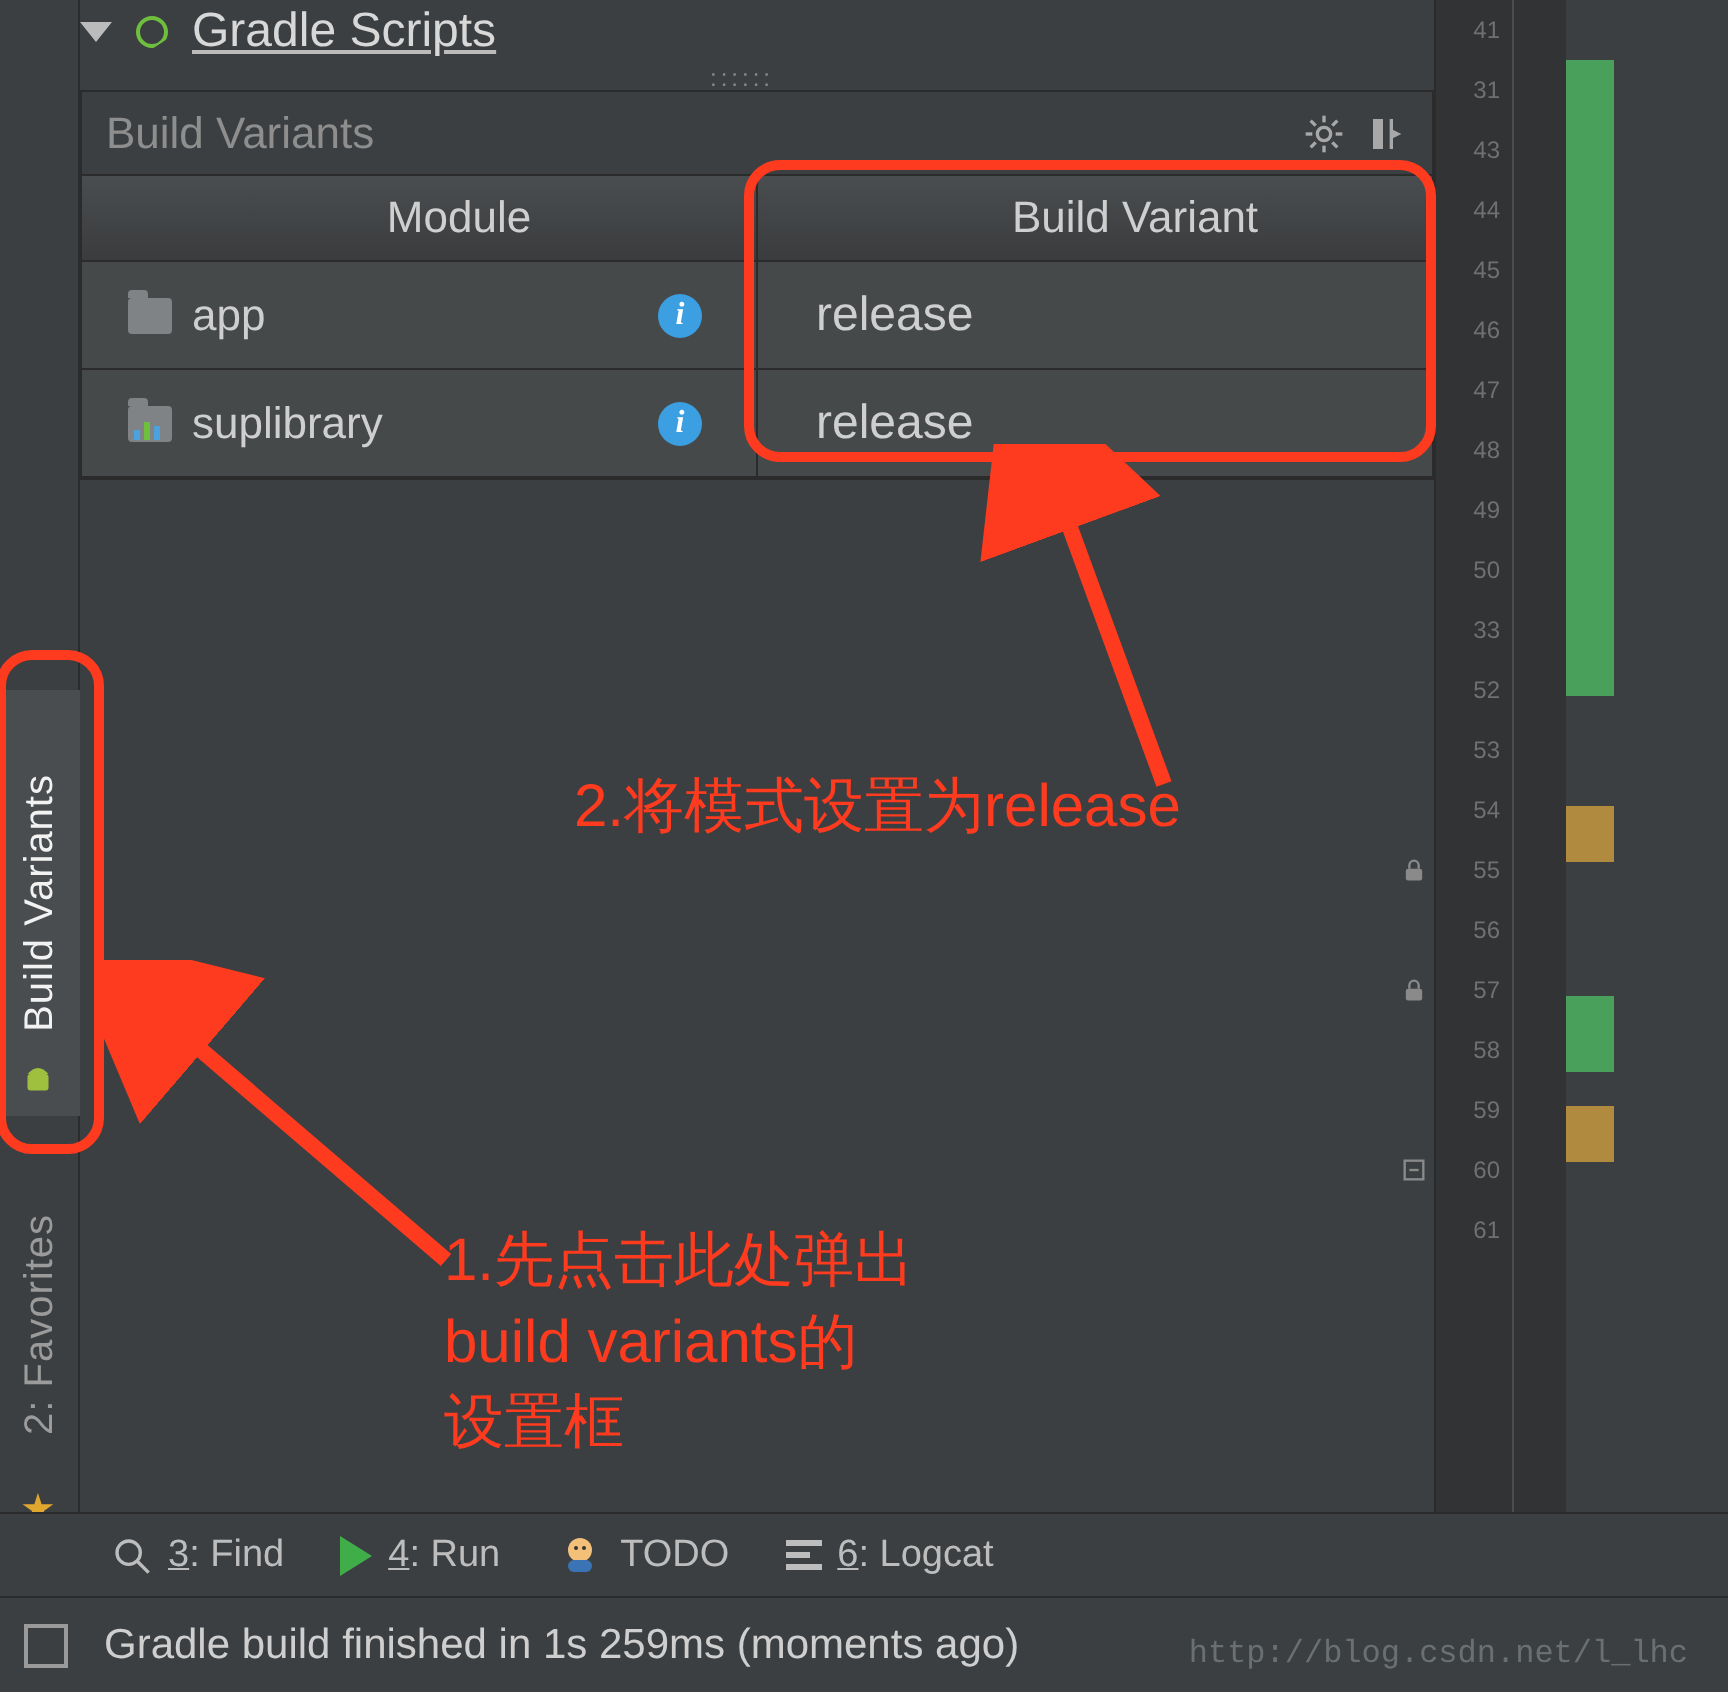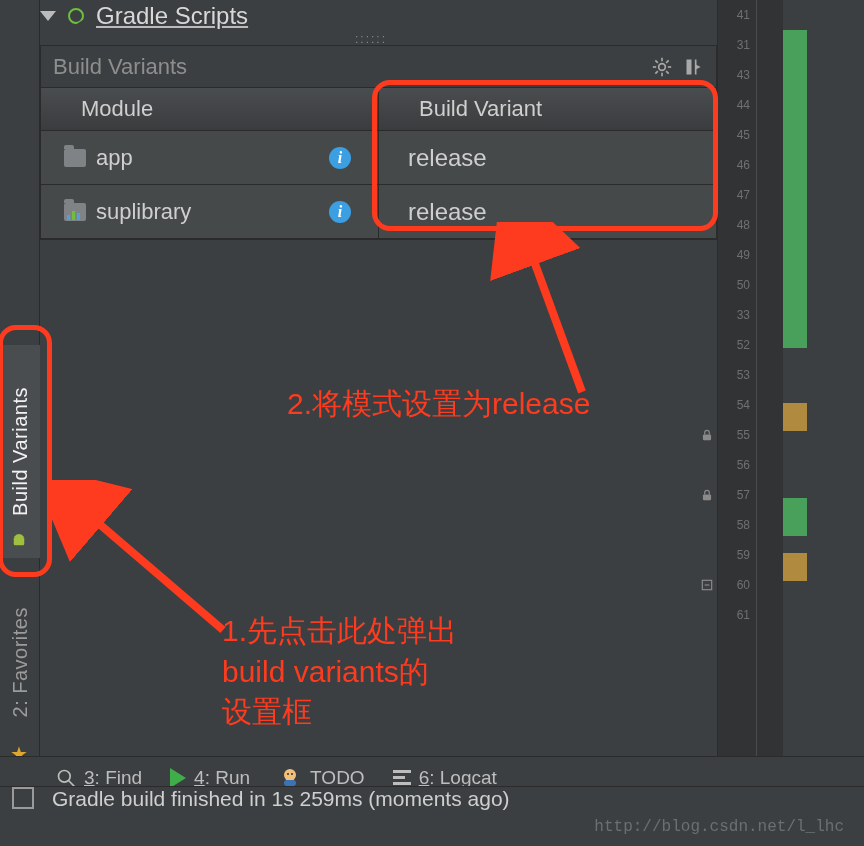--- a/index.html
+++ b/index.html
@@ -65,21 +65,21 @@
   .panel-title { color:#8e8e8e; font-size:22px; }
   .panel-actions { display:flex; gap:12px; align-items:center; }
   .gear-icon, .hide-icon { width:20px; height:20px; }
 
   .table-header {
     display:flex;
     background: linear-gradient(#4a4d4f,#3a3c3e);
     border-bottom:1px solid #2b2b2b;
   }
   .th {
-    flex:1; 
+    flex:1; text-align:center;
     padding:8px 0;
     color:#cfcfcf; font-size:22px;
     border-right:1px solid #2b2b2b;
     margin-left:40px;
   }
   .th:last-child{border-right:none;}
 
   .table-row {
     display:flex;
     height:54px;
@@ -187,23 +187,23 @@
   }
   .magnifier{width:20px;height:20px;}
   .todo-face{width:24px;height:24px;}
   .logcat-lines{display:flex;flex-direction:column;gap:3px;}
   .logcat-lines span{width:18px;height:3px;background:#bdbdbd;}
   .logcat-lines span:nth-child(2){width:12px;}
   .ap-icon{width:22px;height:22px;}
 
   
   .statusbar{
-    position:absolute;left:0;right:0;bottom:0;height:60px;
+    position:absolute;left:0;right:0;bottom:0;height:48px;
     background:#3c3f41;border-top:1px solid #2b2b2b;
-    display:flex;padding-left:12px;gap:18px;
+    display:flex;align-items:center;padding-left:12px;gap:18px;
     font-size:21px;color:#cfcfcf;
   }
   .status-square{
     width:22px;height:22px;border:2px solid #9a9a9a;
   }
   .watermark{
     position:absolute;right:20px;bottom:10px;
     color:#6f7577;font-family:"Courier New",monospace;font-size:16px;
     opacity:0.9;
   }

